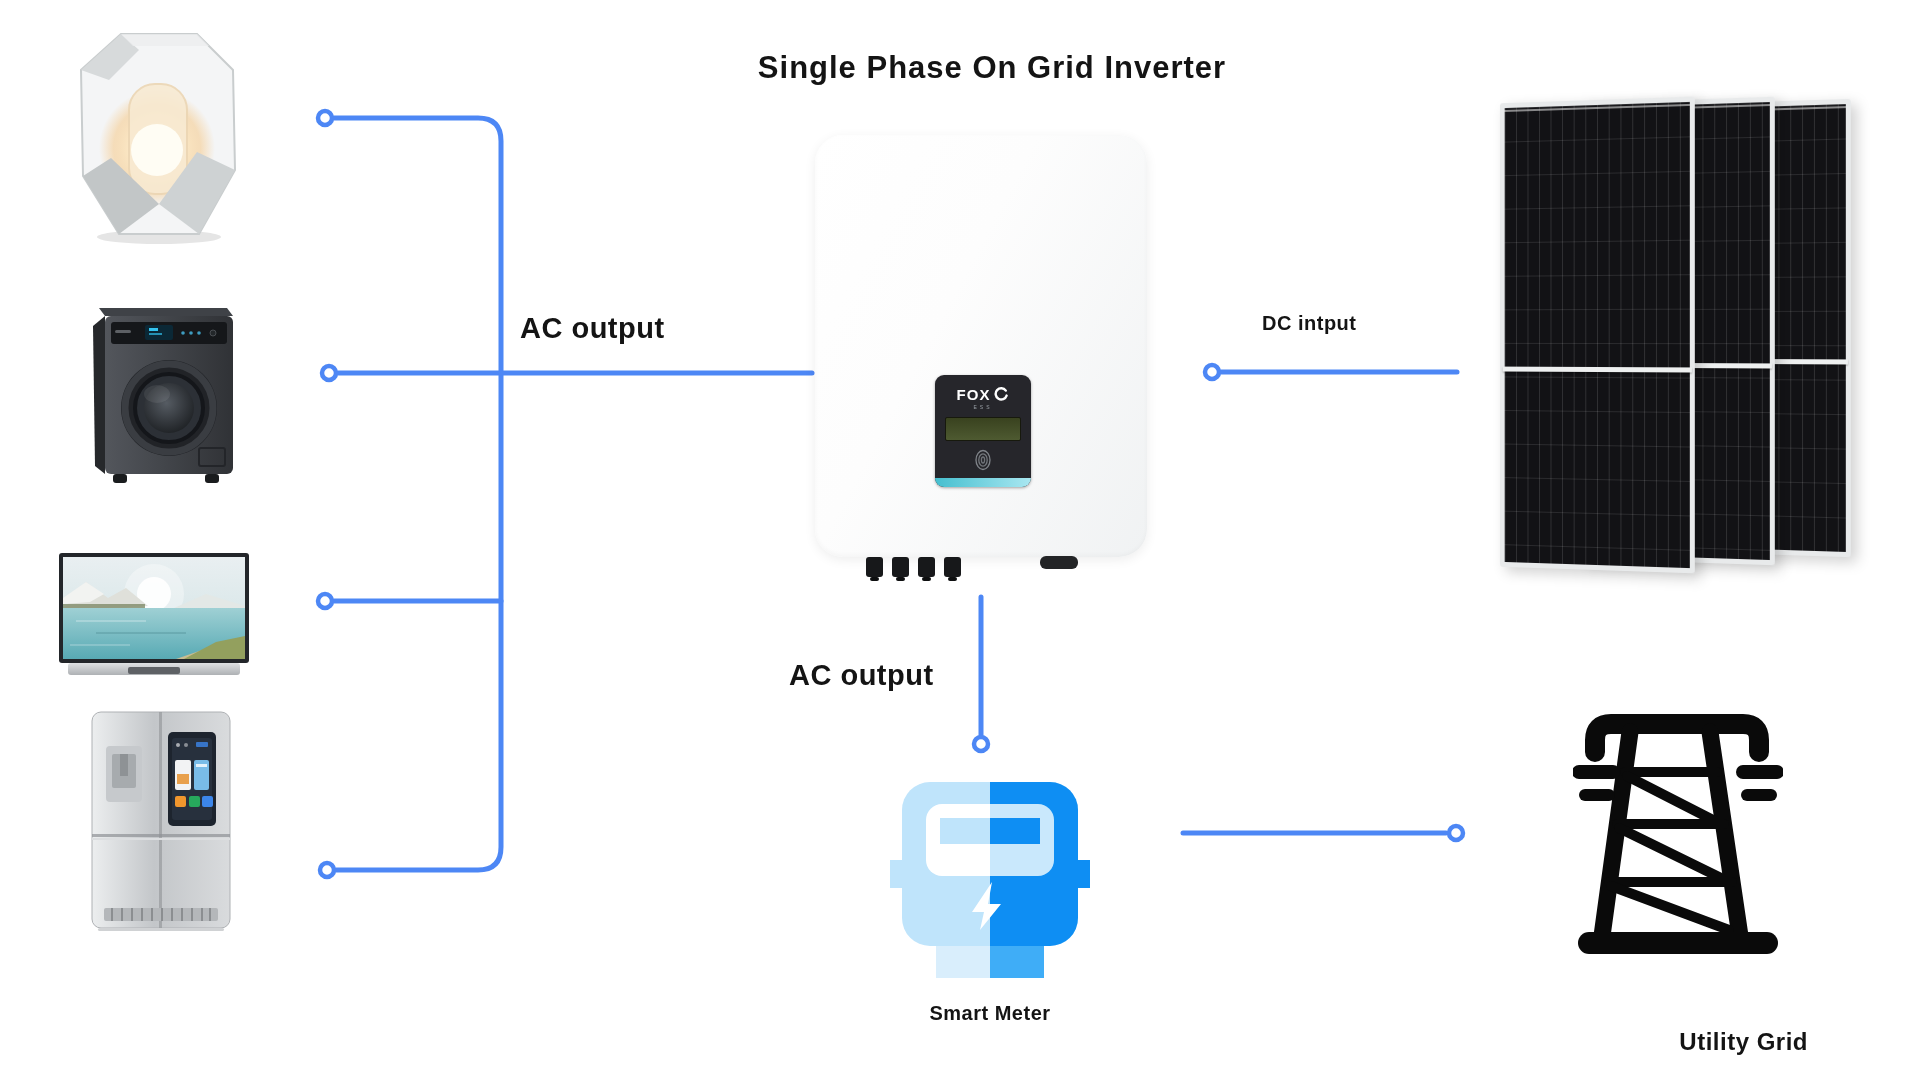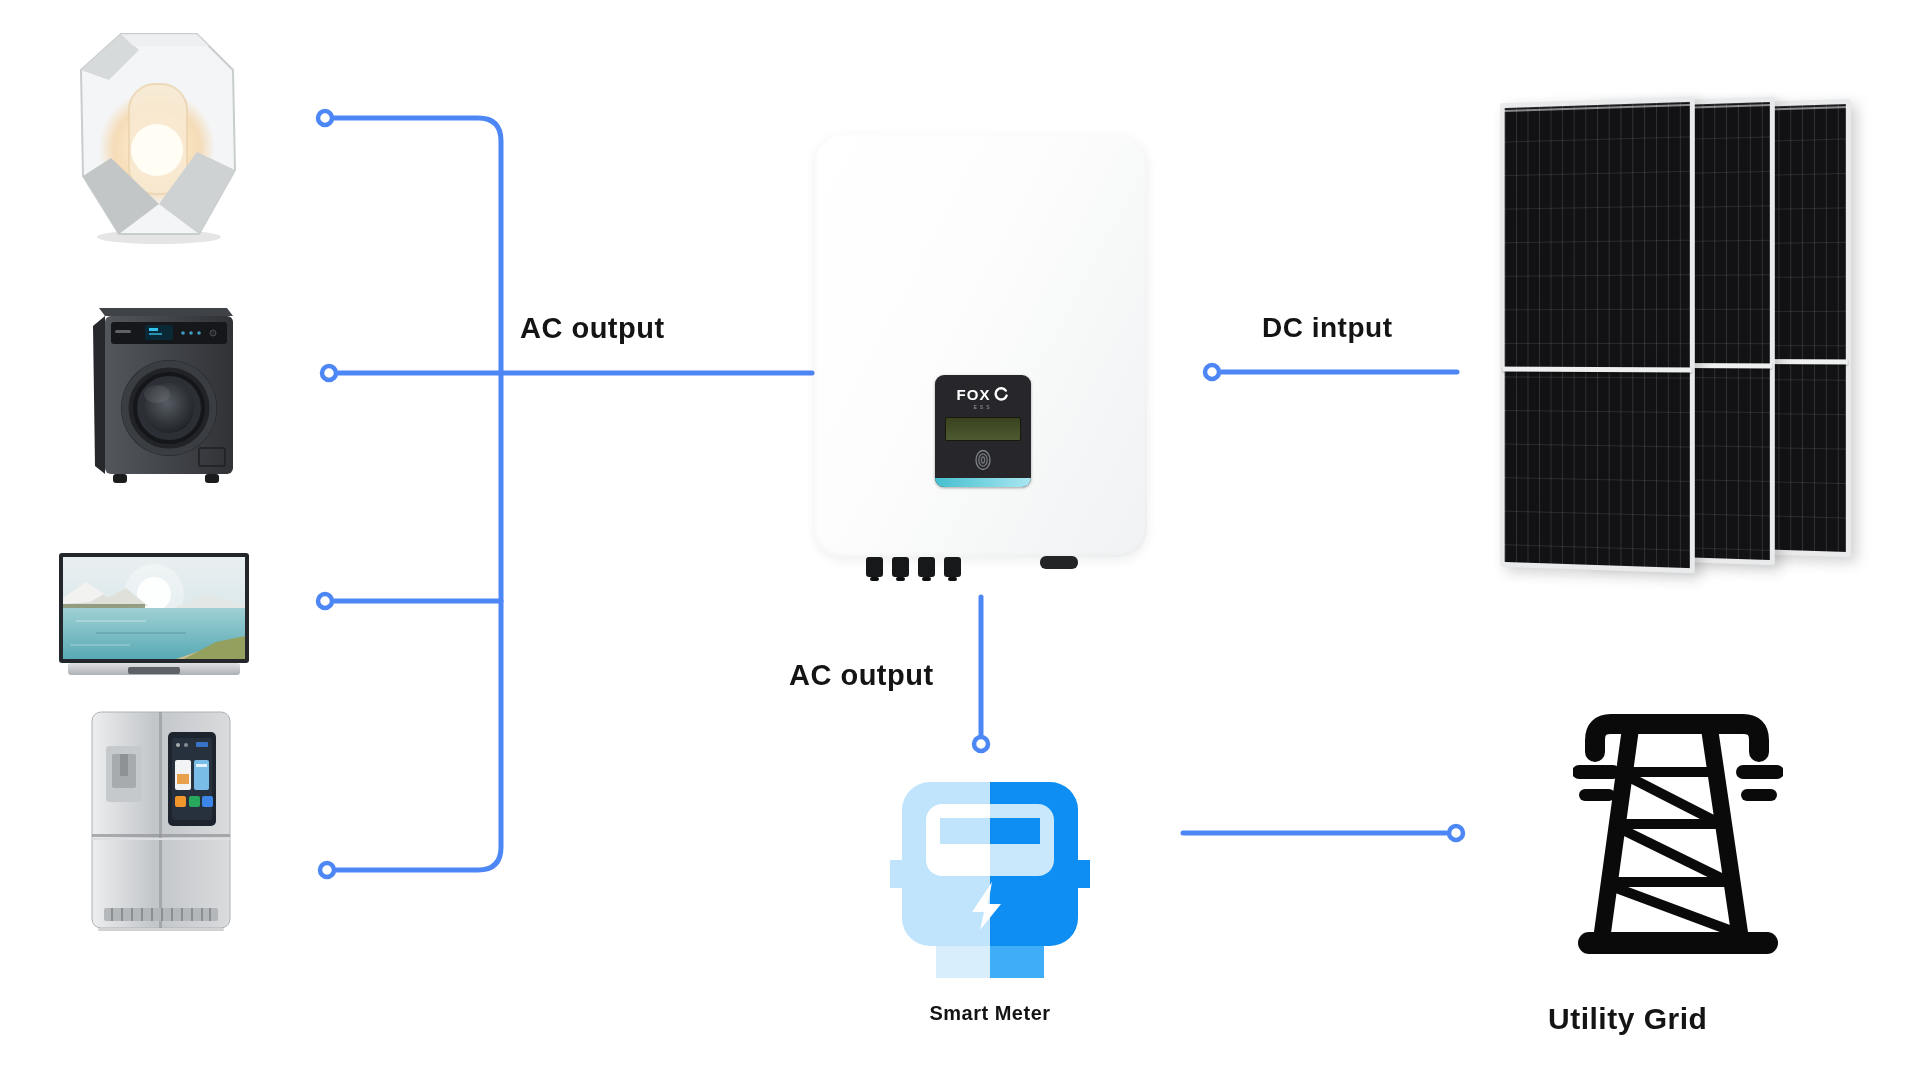--- a/index.html
+++ b/index.html
@@ -5,24 +5,24 @@
   html,body{margin:0;padding:0;background:#ffffff;}
   #stage{
     position:relative;width:1920px;height:1080px;overflow:hidden;background:#ffffff;
     font-family:"Liberation Sans",sans-serif;color:#111;
   }
   .abs{position:absolute;}
   
   .lbl{position:absolute;font-weight:700;color:#141414;white-space:nowrap;}
   .lbl.title{left:602px;top:50px;width:780px;text-align:center;font-size:31px;letter-spacing:1px;}
   .lbl.acL{left:520px;top:312px;font-size:29px;letter-spacing:.5px;}
-  .lbl.dc{left:1262px;top:312px;font-size:28px;letter-spacing:.5px;}
+  .lbl.dc{left:1262px;top:312px;font-size:20px;letter-spacing:.5px;}
   .lbl.acB{left:789px;top:659px;font-size:29px;letter-spacing:.5px;}
   .lbl.meter{left:860px;top:1002px;width:260px;text-align:center;font-size:20px;letter-spacing:.5px;}
-  .lbl.grid{left:1548px;top:1002px;width:260px;text-align:left;font-size:30px;letter-spacing:.5px;}
+  .lbl.grid{left:1548px;top:1028px;width:260px;text-align:right;font-size:24px;letter-spacing:.5px;}
   
   svg.wires{position:absolute;left:0;top:0;}
   
   .inverter{
     position:absolute;left:815px;top:135px;width:332px;height:422px;border-radius:28px;
     background:linear-gradient(118deg,#ffffff 0%,#fdfdfd 40%,#f0f2f3 100%);
     box-shadow:0 3px 12px rgba(0,0,0,0.07), inset 0 -2px 4px rgba(0,0,0,0.03);
   }
   .inv-panel{
     position:absolute;left:120px;top:240px;width:96px;height:112px;border-radius:9px;
@@ -78,20 +78,21 @@
       <circle cx="325" cy="118" r="7"></circle>
       <circle cx="329" cy="373" r="7"></circle>
       <circle cx="325" cy="601" r="7"></circle>
       <circle cx="327" cy="870" r="7"></circle>
       <circle cx="1212" cy="372" r="7"></circle>
       <circle cx="981" cy="744" r="7"></circle>
       <circle cx="1456" cy="833" r="7"></circle>
     </g>
   </svg>
 
+  <div class="lbl title">Single Phase On Grid Inverter</div>
   <div class="lbl acL">AC output</div>
   <div class="lbl dc">DC intput</div>
   <div class="lbl acB">AC output</div>
   <div class="lbl meter">Smart Meter</div>
   <div class="lbl grid">Utility Grid</div>
 
   <div class="abs" style="left:75px;top:28px;">
     <svg width="168" height="218" viewBox="0 0 168 218">
       <defs>
         <radialGradient id="glow" cx="50%" cy="50%" r="50%">

